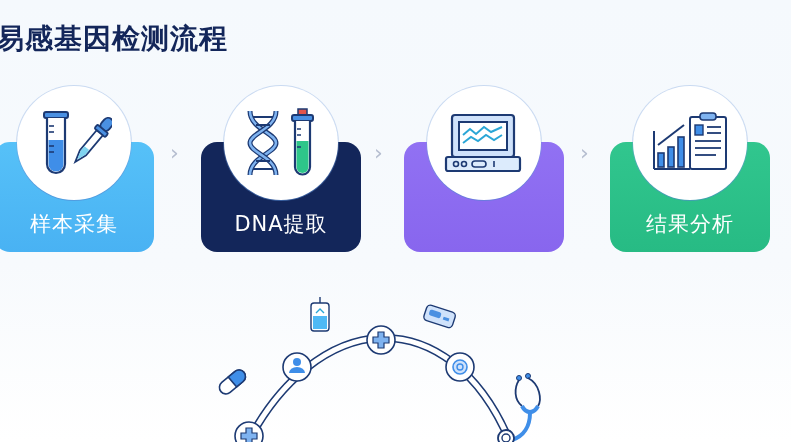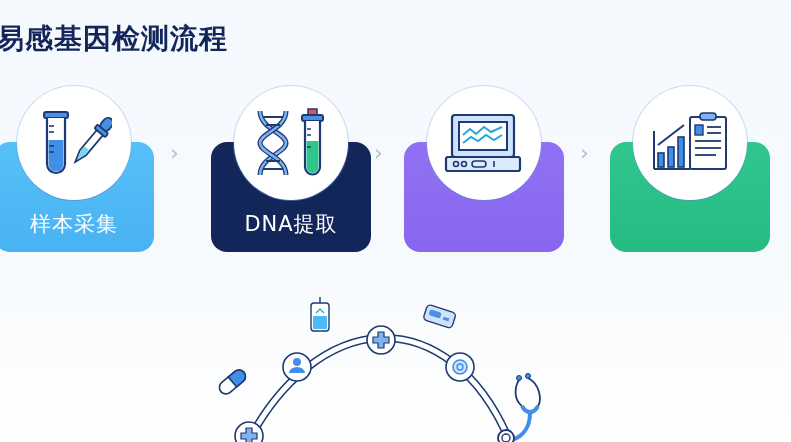--- a/index.html
+++ b/index.html
@@ -56,21 +56,21 @@
         <path d="M52 22 V48 L56 60 L60 48 V22 Z" fill="#fff" stroke="#1d3a73" stroke-width="1.8"></path>
         <path d="M53 42 V48 L56 57 L59 48 V42 Z" fill="#7fd3f0"></path>
       </g>
     </svg>
   </div>
   <div class="label">样本采集</div>
 </div>
 
 <div class="chev" style="left:170px;">›</div>
 
-<div class="step" style="left:211px;">
+<div class="step" style="left:201px;">
   <div class="card" style="background:#13265a;"></div>
   <div class="circle">
     <svg width="78" height="72" viewBox="0 0 78 72">
       <path d="M8 4 C8 22 34 26 34 36 C34 46 8 50 8 68" fill="none" stroke="#1d3a73" stroke-width="5"></path>
       <path d="M8 4 C8 22 34 26 34 36 C34 46 8 50 8 68" fill="none" stroke="#7fb3f0" stroke-width="2.5"></path>
       <path d="M34 4 C34 22 8 26 8 36 C8 46 34 50 34 68" fill="none" stroke="#1d3a73" stroke-width="5"></path>
       <path d="M34 4 C34 22 8 26 8 36 C8 46 34 50 34 68" fill="none" stroke="#7fb3f0" stroke-width="2.5"></path>
       <g stroke="#1d3a73" stroke-width="2">
         <line x1="11" y1="10" x2="31" y2="10"></line>
           <line x1="14" y1="18" x2="28" y2="18"></line>
@@ -125,20 +125,21 @@
       <rect x="45" y="14" width="8" height="10" fill="#3f8ee8" stroke="#1d3a73" stroke-width="1.4"></rect>
       <g stroke="#1d3a73" stroke-width="1.8">
         <line x1="57" y1="16" x2="71" y2="16"></line>
           <line x1="57" y1="22" x2="71" y2="22"></line>
         <line x1="45" y1="30" x2="71" y2="30"></line>
           <line x1="45" y1="37" x2="71" y2="37"></line>
         <line x1="45" y1="44" x2="66" y2="44"></line>
       </g>
     </svg>
   </div>
+  <div class="label">结果分析</div>
 </div>
 
 <svg class="arc-wrap" viewBox="0 0 791 442" width="791" height="442">
 
   <path d="M248 442 C280 380 330 340 380 338 C430 336 480 370 510 442" fill="none" stroke="#1d3a73" stroke-width="8"></path>
   <path d="M248 442 C280 380 330 340 380 338 C430 336 480 370 510 442" fill="none" stroke="#ffffff" stroke-width="5"></path>
 
   <g transform="rotate(-40 232 383)">
     <rect x="218" y="376" width="30" height="13" rx="6.5" fill="#fff" stroke="#1d3a73" stroke-width="1.6"></rect>
     <path d="M233 376 h8.5 a6.5 6.5 0 0 1 0 13 h-8.5 z" fill="#3f8ee8" stroke="#1d3a73" stroke-width="1.6"></path>

